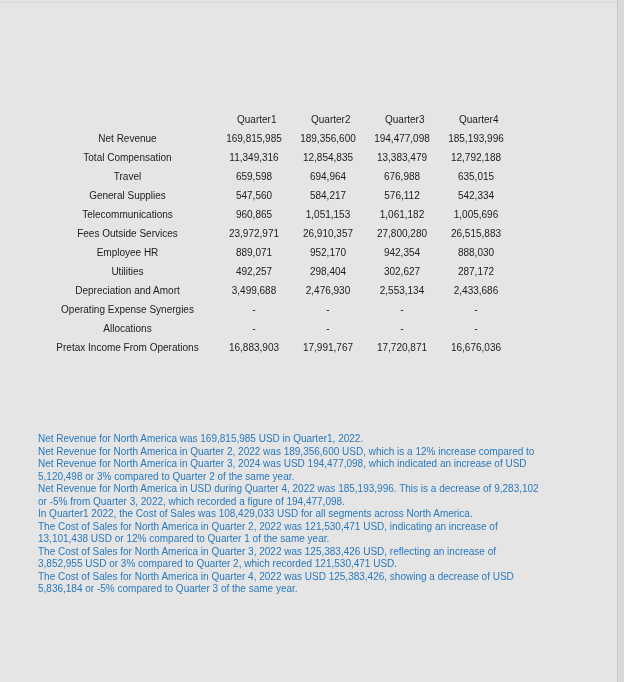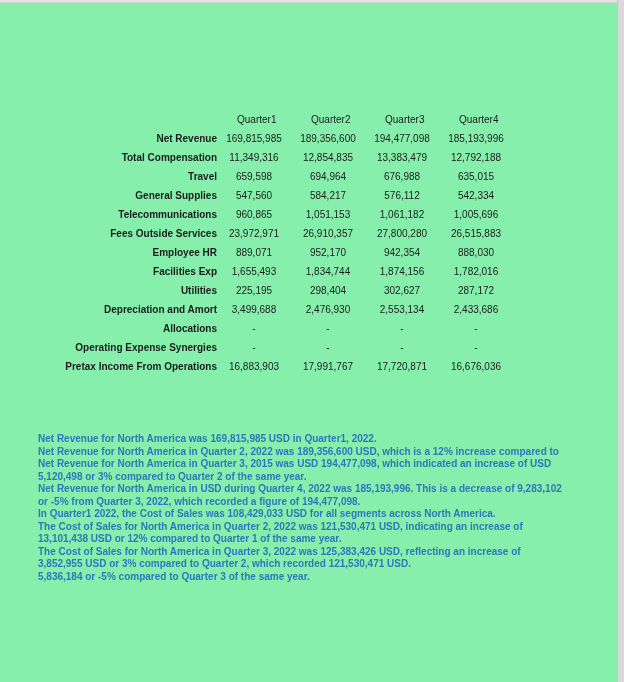--- a/index.html
+++ b/index.html
@@ -5,21 +5,21 @@
   html, body { margin: 0; padding: 0; }
   body {
     width: 624px; height: 682px;
     background: #ffffff;
     font-family: "Liberation Sans", sans-serif;
     overflow: hidden;
   }
   .page {
     position: relative;
     width: 624px; height: 682px;
-    background: #86efac;
+    background: #e5e5e5;
   }
   .top-strip {
     position: absolute; top: 0; left: 0;
     width: 624px; height: 3px;
     background: #e3e3e3;
     border-bottom: 1px solid #d6d6d6;
     box-sizing: border-box;
   }
   .right-strip {
     position: absolute; top: 0; left: 617px;
@@ -41,30 +41,30 @@
     font-weight: normal;
     white-space: nowrap;
     vertical-align: middle;
   }
   .fin-table col.c-label { width: 179px; }
   .fin-table col.c-num   { width: 74px; }
   .fin-table th.qtr {
     text-align: left;
     padding-left: 20px;
   }
-  .fin-table td.lbl { text-align: right; font-weight: bold; }
+  .fin-table td.lbl { text-align: center; }
   .fin-table td.num { text-align: center; }
   .notes {
     position: absolute; left: 38px; top: 433px;
     width: 545px;
     font-size: 10px;
     line-height: 12.5px;
     color: #2979bc;
   }
-  .note-line { white-space: nowrap; font-weight: bold; }
+  .note-line { white-space: nowrap; }
 </style>
 </head>
 <body>
 
 <div class="page">
   <div class="top-strip"></div>
   <div class="right-strip"></div>
 
   <table class="fin-table">
     <colgroup>
@@ -127,71 +127,65 @@
           <td class="num">26,515,883</td>
         </tr>
         <tr>
           <td class="lbl">Employee HR</td>
           <td class="num">889,071</td>
           <td class="num">952,170</td>
           <td class="num">942,354</td>
           <td class="num">888,030</td>
         </tr>
         <tr>
-          <td class="lbl">Facilities Exp</td>
-          <td class="num">1,655,493</td>
-          <td class="num">1,834,744</td>
-          <td class="num">1,874,156</td>
-          <td class="num">1,782,016</td>
-        </tr>
-        <tr>
           <td class="lbl">Utilities</td>
-          <td class="num">225,195</td>
+          <td class="num">492,257</td>
           <td class="num">298,404</td>
           <td class="num">302,627</td>
           <td class="num">287,172</td>
         </tr>
         <tr>
           <td class="lbl">Depreciation and Amort</td>
           <td class="num">3,499,688</td>
           <td class="num">2,476,930</td>
           <td class="num">2,553,134</td>
           <td class="num">2,433,686</td>
         </tr>
         <tr>
-          <td class="lbl">Allocations</td>
+          <td class="lbl">Operating Expense Synergies</td>
           <td class="num">-</td>
           <td class="num">-</td>
           <td class="num">-</td>
           <td class="num">-</td>
         </tr>
         <tr>
-          <td class="lbl">Operating Expense Synergies</td>
+          <td class="lbl">Allocations</td>
           <td class="num">-</td>
           <td class="num">-</td>
           <td class="num">-</td>
           <td class="num">-</td>
         </tr>
         <tr>
           <td class="lbl">Pretax Income From Operations</td>
           <td class="num">16,883,903</td>
           <td class="num">17,991,767</td>
           <td class="num">17,720,871</td>
           <td class="num">16,676,036</td>
         </tr>
       </tbody>
   </table>
 
   <div class="notes" id="notes-block">
       <div class="note-line">Net Revenue for North America was 169,815,985 USD in Quarter1, 2022.</div>
       <div class="note-line">Net Revenue for North America in Quarter 2, 2022 was 189,356,600 USD, which is a 12% increase compared to</div>
-      <div class="note-line">Net Revenue for North America in Quarter 3, 2015 was USD 194,477,098, which indicated an increase of USD</div>
+      <div class="note-line">Net Revenue for North America in Quarter 3, 2024 was USD 194,477,098, which indicated an increase of USD</div>
       <div class="note-line">5,120,498 or 3% compared to Quarter 2 of the same year.</div>
       <div class="note-line">Net Revenue for North America in USD during Quarter 4, 2022 was 185,193,996. This is a decrease of 9,283,102</div>
       <div class="note-line">or -5% from Quarter 3, 2022, which recorded a figure of 194,477,098.</div>
       <div class="note-line">In Quarter1 2022, the Cost of Sales was 108,429,033 USD for all segments across North America.</div>
       <div class="note-line">The Cost of Sales for North America in Quarter 2, 2022 was 121,530,471 USD, indicating an increase of</div>
       <div class="note-line">13,101,438 USD or 12% compared to Quarter 1 of the same year.</div>
       <div class="note-line">The Cost of Sales for North America in Quarter 3, 2022 was 125,383,426 USD, reflecting an increase of</div>
       <div class="note-line">3,852,955 USD or 3% compared to Quarter 2, which recorded 121,530,471 USD.</div>
+      <div class="note-line">The Cost of Sales for North America in Quarter 4, 2022 was USD 125,383,426, showing a decrease of USD</div>
       <div class="note-line">5,836,184 or -5% compared to Quarter 3 of the same year.</div>
     </div>
 </div>
 
 </body></html>

